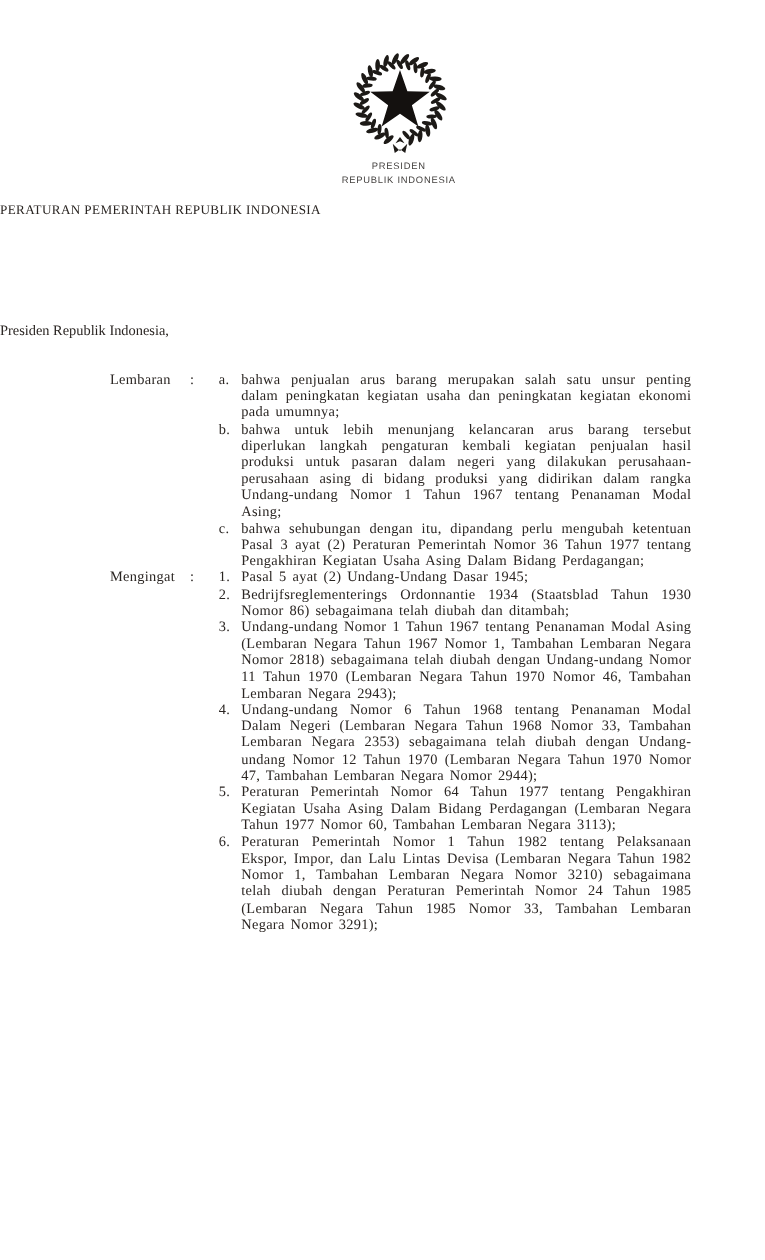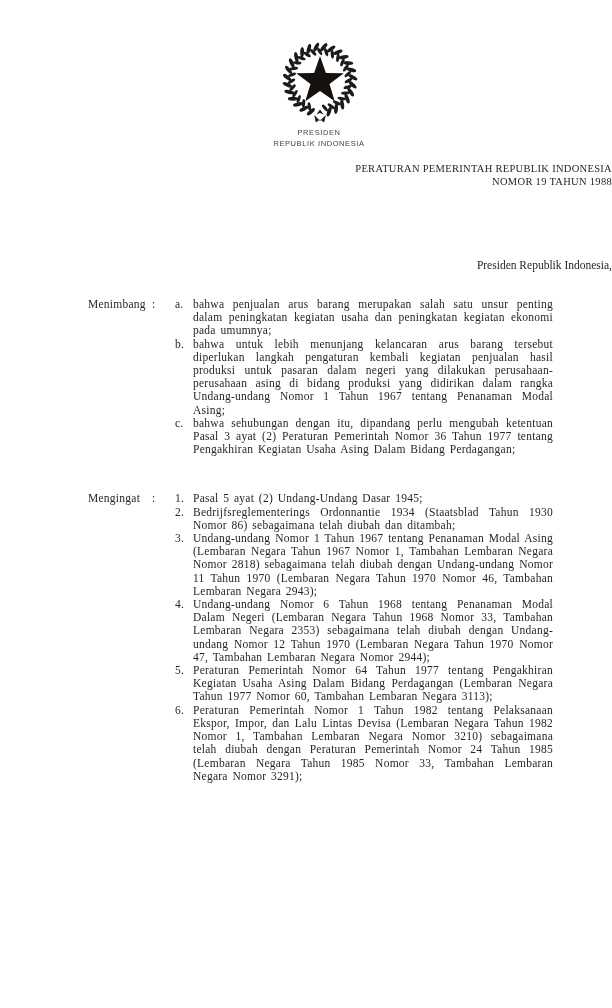--- a/index.html
+++ b/index.html
@@ -29,54 +29,54 @@
     line-height: 11px;
     letter-spacing: 0.6px;
     color: #454240;
   }
 
   
   .doc-title {
     position: absolute;
     top: 162px; left: 0;
     width: 612px;
-    text-align: right;
+    text-align: left;
     font-size: 10.5px;
     line-height: 13px;
     letter-spacing: 0.3px;
     color: #2a2522;
   }
   .doc-title div { white-space: nowrap; }
 
   .salutation {
     position: absolute;
     top: 259px; left: 0;
     width: 612px;
-    text-align: right;
+    text-align: left;
     font-size: 11.5px;
     color: #2a2522;
   }
 
   
   .content {
     position: absolute;
     top: 298px; left: 88px;
     width: 465px;
     font-size: 11.5px;
     line-height: 13.2px;
     letter-spacing: 0.25px;
     word-spacing: 1.6px;
   }
 
   .section {
     display: grid;
     grid-template-columns: 64px 23px 1fr;
     align-items: start;
   }
-  .section + .section { margin-top: 36px; }
+  .section + .section { }
 
   .section-label, .section-colon { white-space: nowrap; }
 
   .clause-item {
     display: grid;
     grid-template-columns: 18px 1fr;
     align-items: start;
   }
   .clause-text { text-align: justify; }
   .clause-marker { text-align: left; }
@@ -146,29 +146,28 @@
   </g>
 </svg>
 
 <div class="letterhead-text">
   <div>PRESIDEN</div>
   <div>REPUBLIK INDONESIA</div>
 </div>
 
 <div class="doc-title">
   <div>PERATURAN PEMERINTAH REPUBLIK INDONESIA</div>
-  <div>NOMOR 19 TAHUN 1988</div>
 </div>
 
 <div class="salutation">Presiden Republik Indonesia,</div>
 
 <div class="content">
 
   <div class="section">
-    <div class="section-label">Menimbang</div>
+    <div class="section-label">Lembaran</div>
     <div class="section-colon">:</div>
     <div class="clause-list">
       <div class="clause-item">
         <div class="clause-marker">a.</div>
         <div class="clause-text">bahwa penjualan arus barang merupakan salah satu unsur penting dalam peningkatan kegiatan usaha dan peningkatan kegiatan ekonomi pada umumnya;</div>
       </div>
       <div class="clause-item">
         <div class="clause-marker">b.</div>
         <div class="clause-text">bahwa untuk lebih menunjang kelancaran arus barang tersebut diperlukan langkah pengaturan kembali kegiatan penjualan hasil produksi untuk pasaran dalam negeri yang dilakukan perusahaan-perusahaan asing di bidang produksi yang didirikan dalam rangka Undang-undang Nomor 1 Tahun 1967 tentang Penanaman Modal Asing;</div>
       </div>

